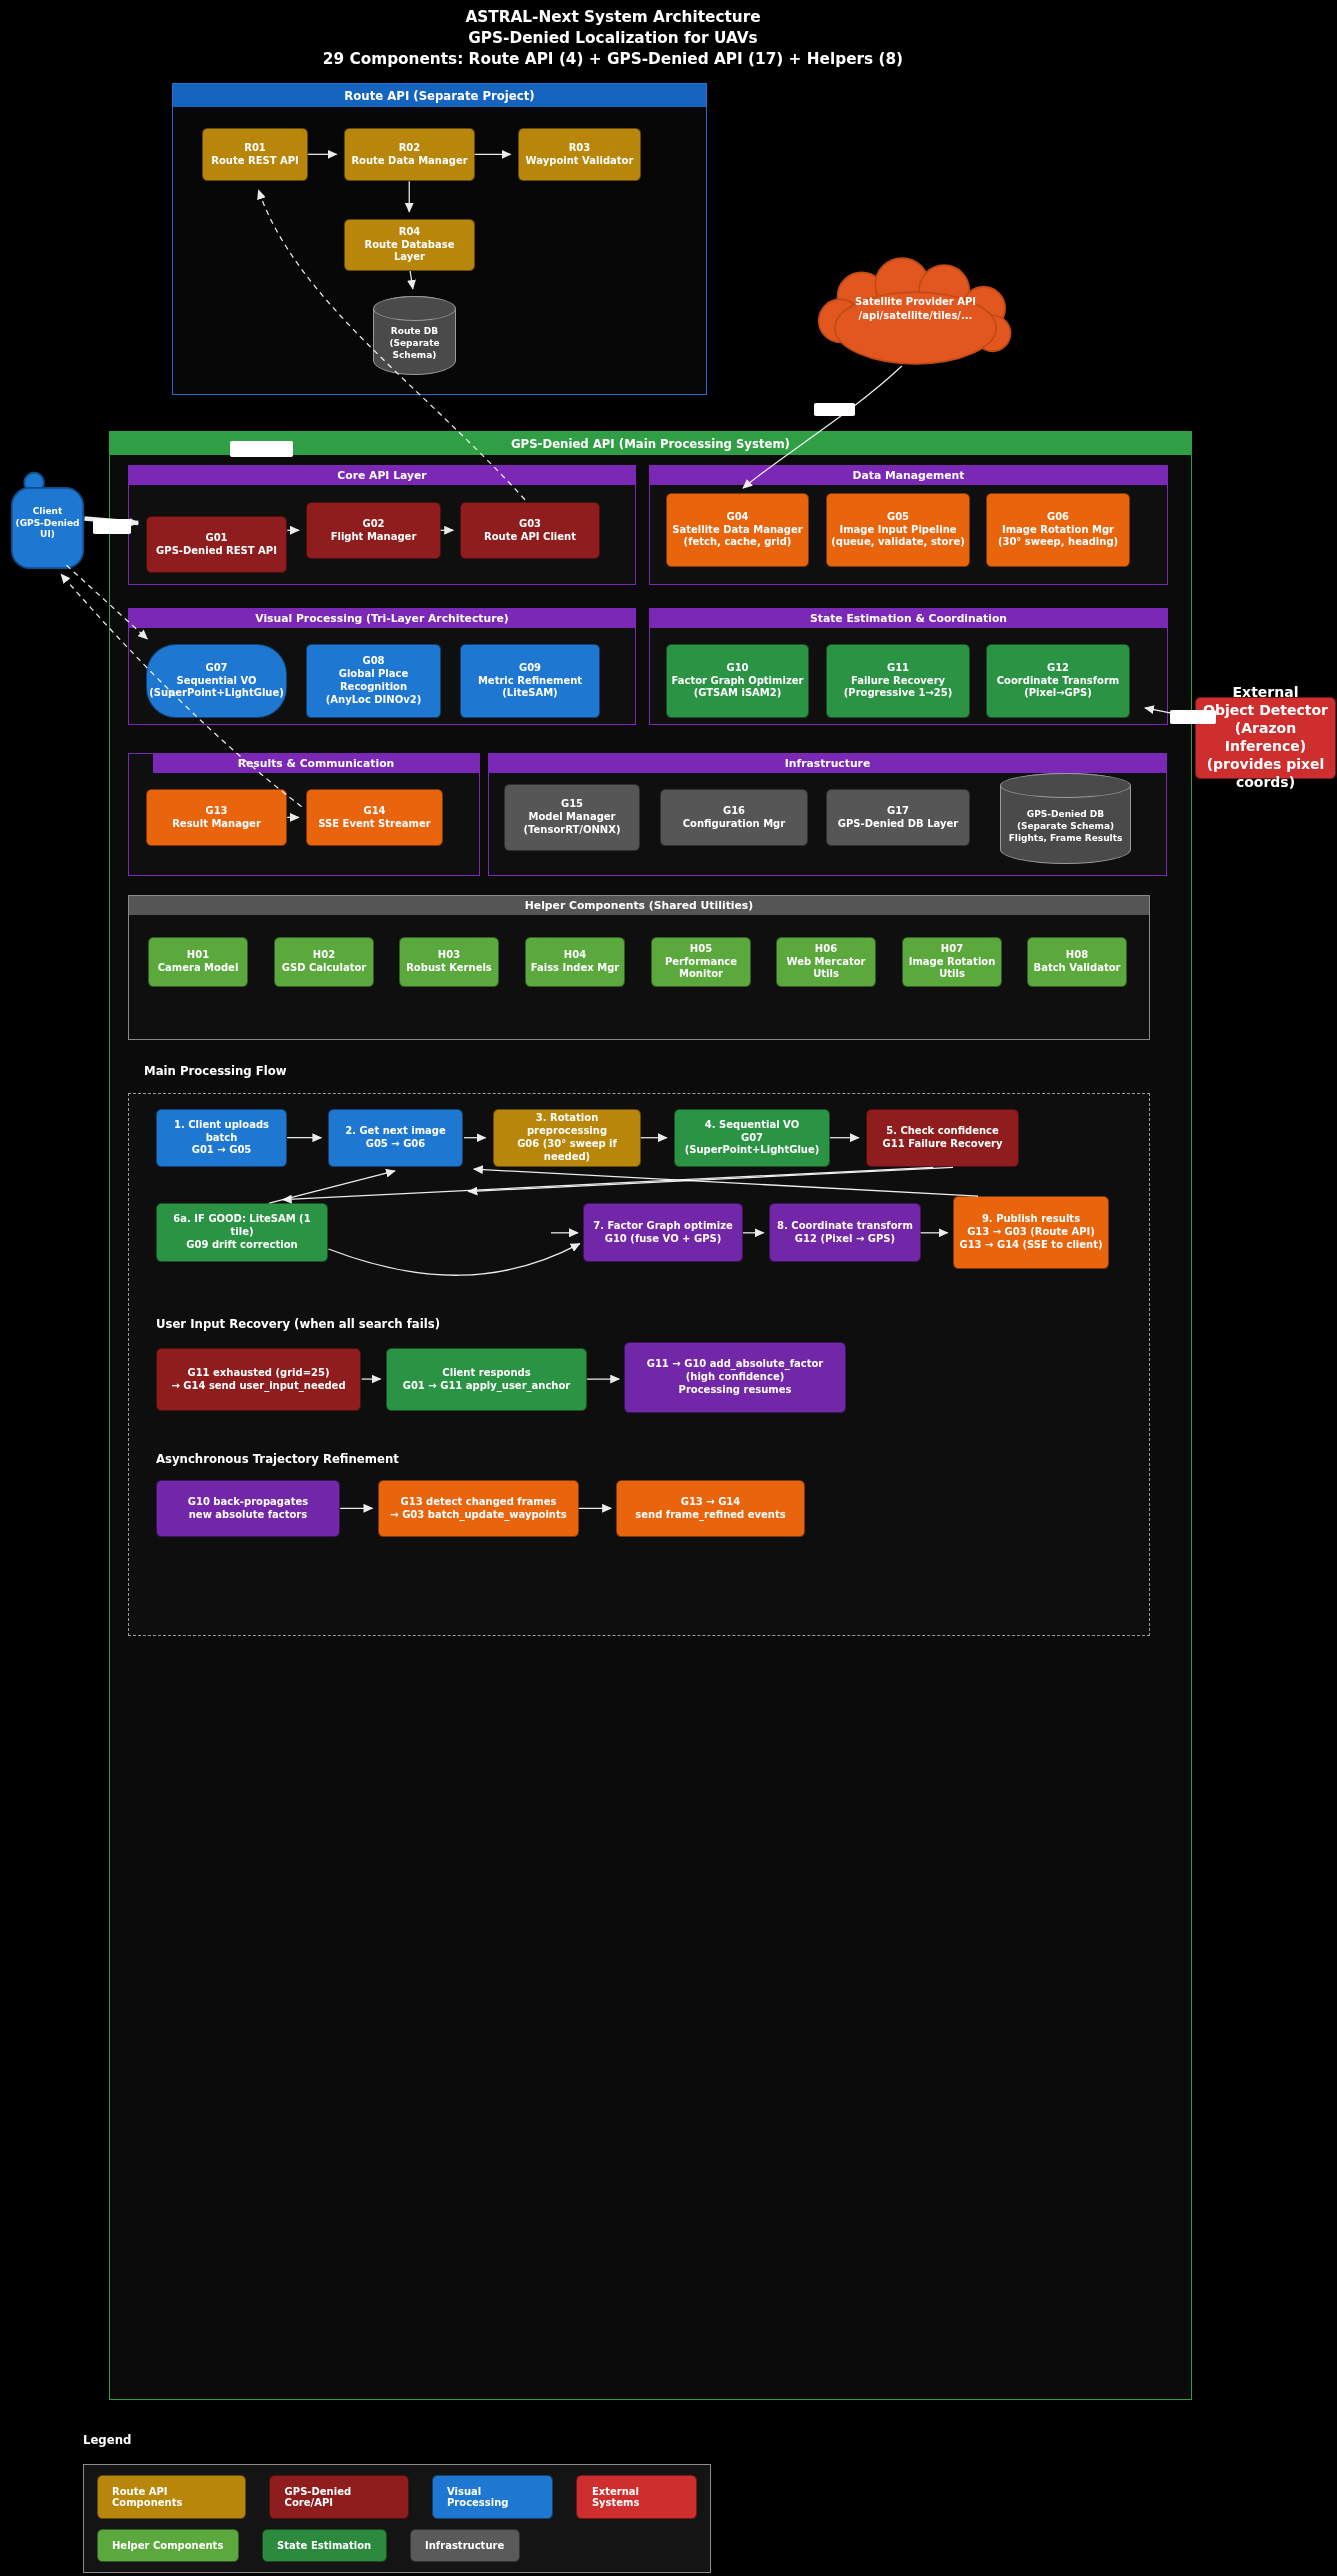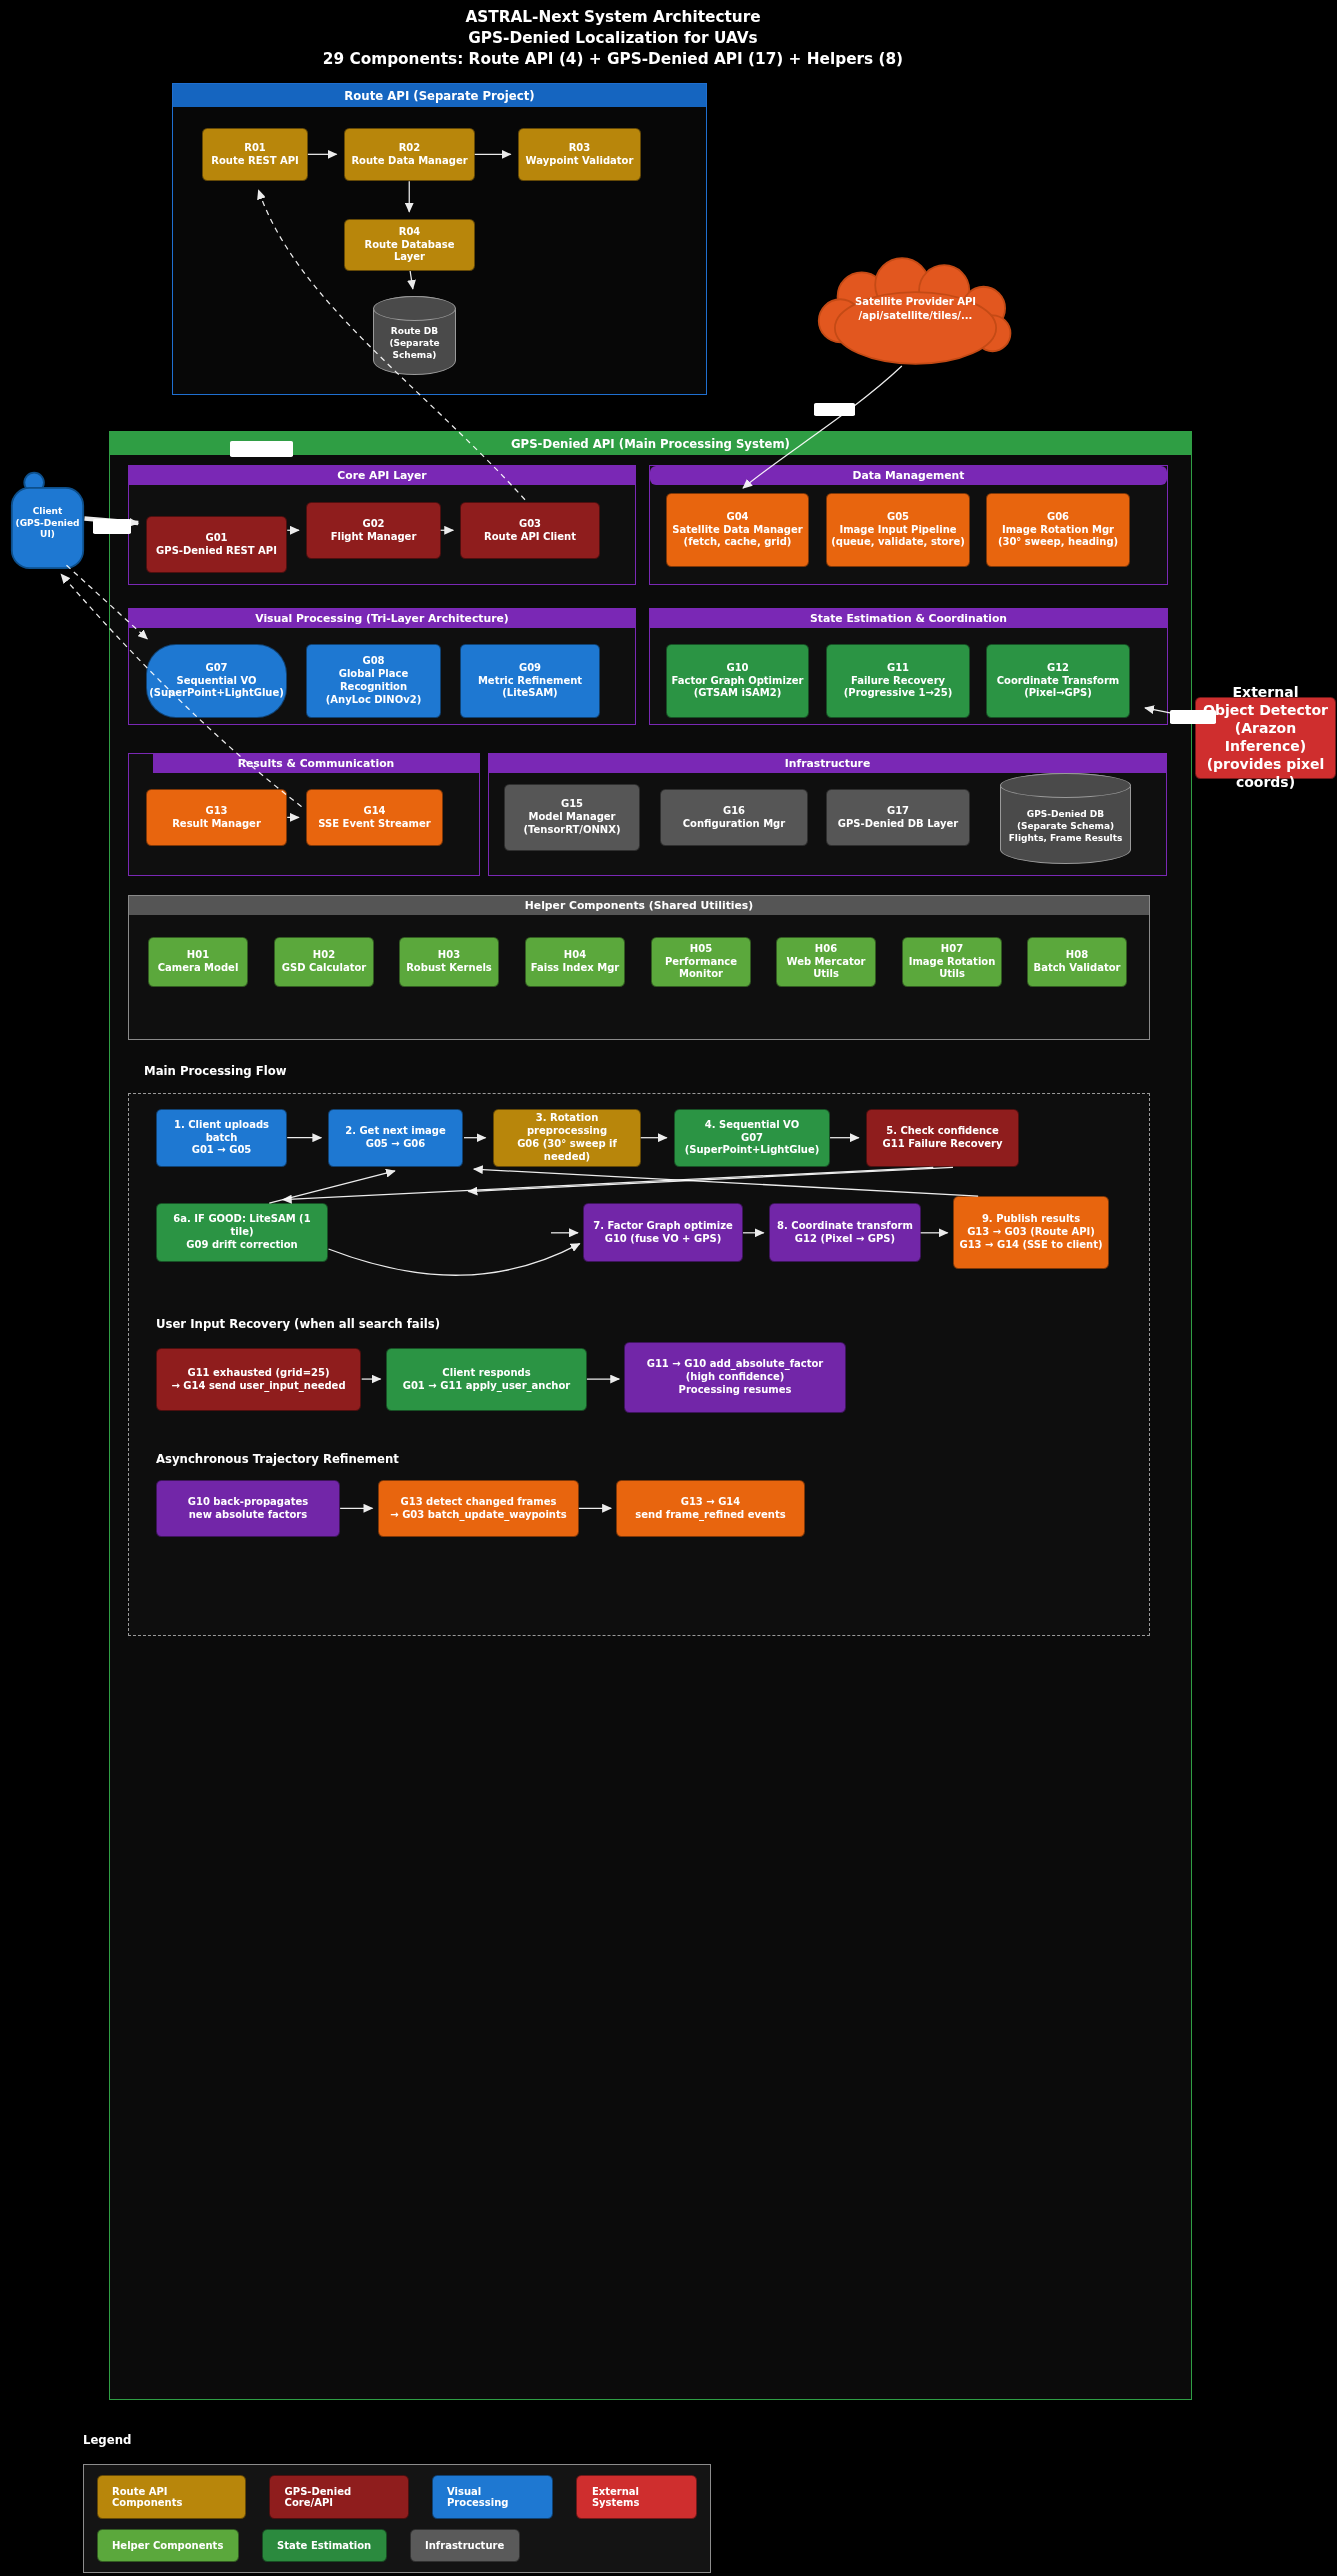--- a/index.html
+++ b/index.html
@@ -116,21 +116,21 @@
   </div>
 
   <div class="cluster main-cluster" style="left:109px; top:431px; width:1083px; height:1969px;">
     <div class="cluster-header" style="background: rgb(47, 158, 68);">GPS-Denied API (Main Processing System)</div>
   </div>
 
   <div class="section" style="left:128px; top:465px; width:508px; height:120px;">
     <div class="section-header" style="background: rgb(122, 40, 181);">Core API Layer</div>
   </div>
   <div class="section" style="left:649px; top:465px; width:519px; height:120px;">
-    <div class="section-header" style="background: rgb(122, 40, 181); border-radius: 6px;">Data Management</div>
+    <div class="section-header" style="background: rgb(122, 40, 181);">Data Management</div>
   </div>
   <div class="section" style="left:128px; top:608px; width:508px; height:117px;">
     <div class="section-header" style="background: rgb(122, 40, 181);">Visual Processing (Tri-Layer Architecture)</div>
   </div>
   <div class="section" style="left:649px; top:608px; width:519px; height:117px;">
     <div class="section-header" style="background: rgb(122, 40, 181);">State Estimation &amp; Coordination</div>
   </div>
   <div class="section" style="left:128px; top:753px; width:352px; height:123px;">
     <div class="section-header" style="background: rgb(122, 40, 181); margin-left: 24px;">Results &amp; Communication</div>
   </div>

